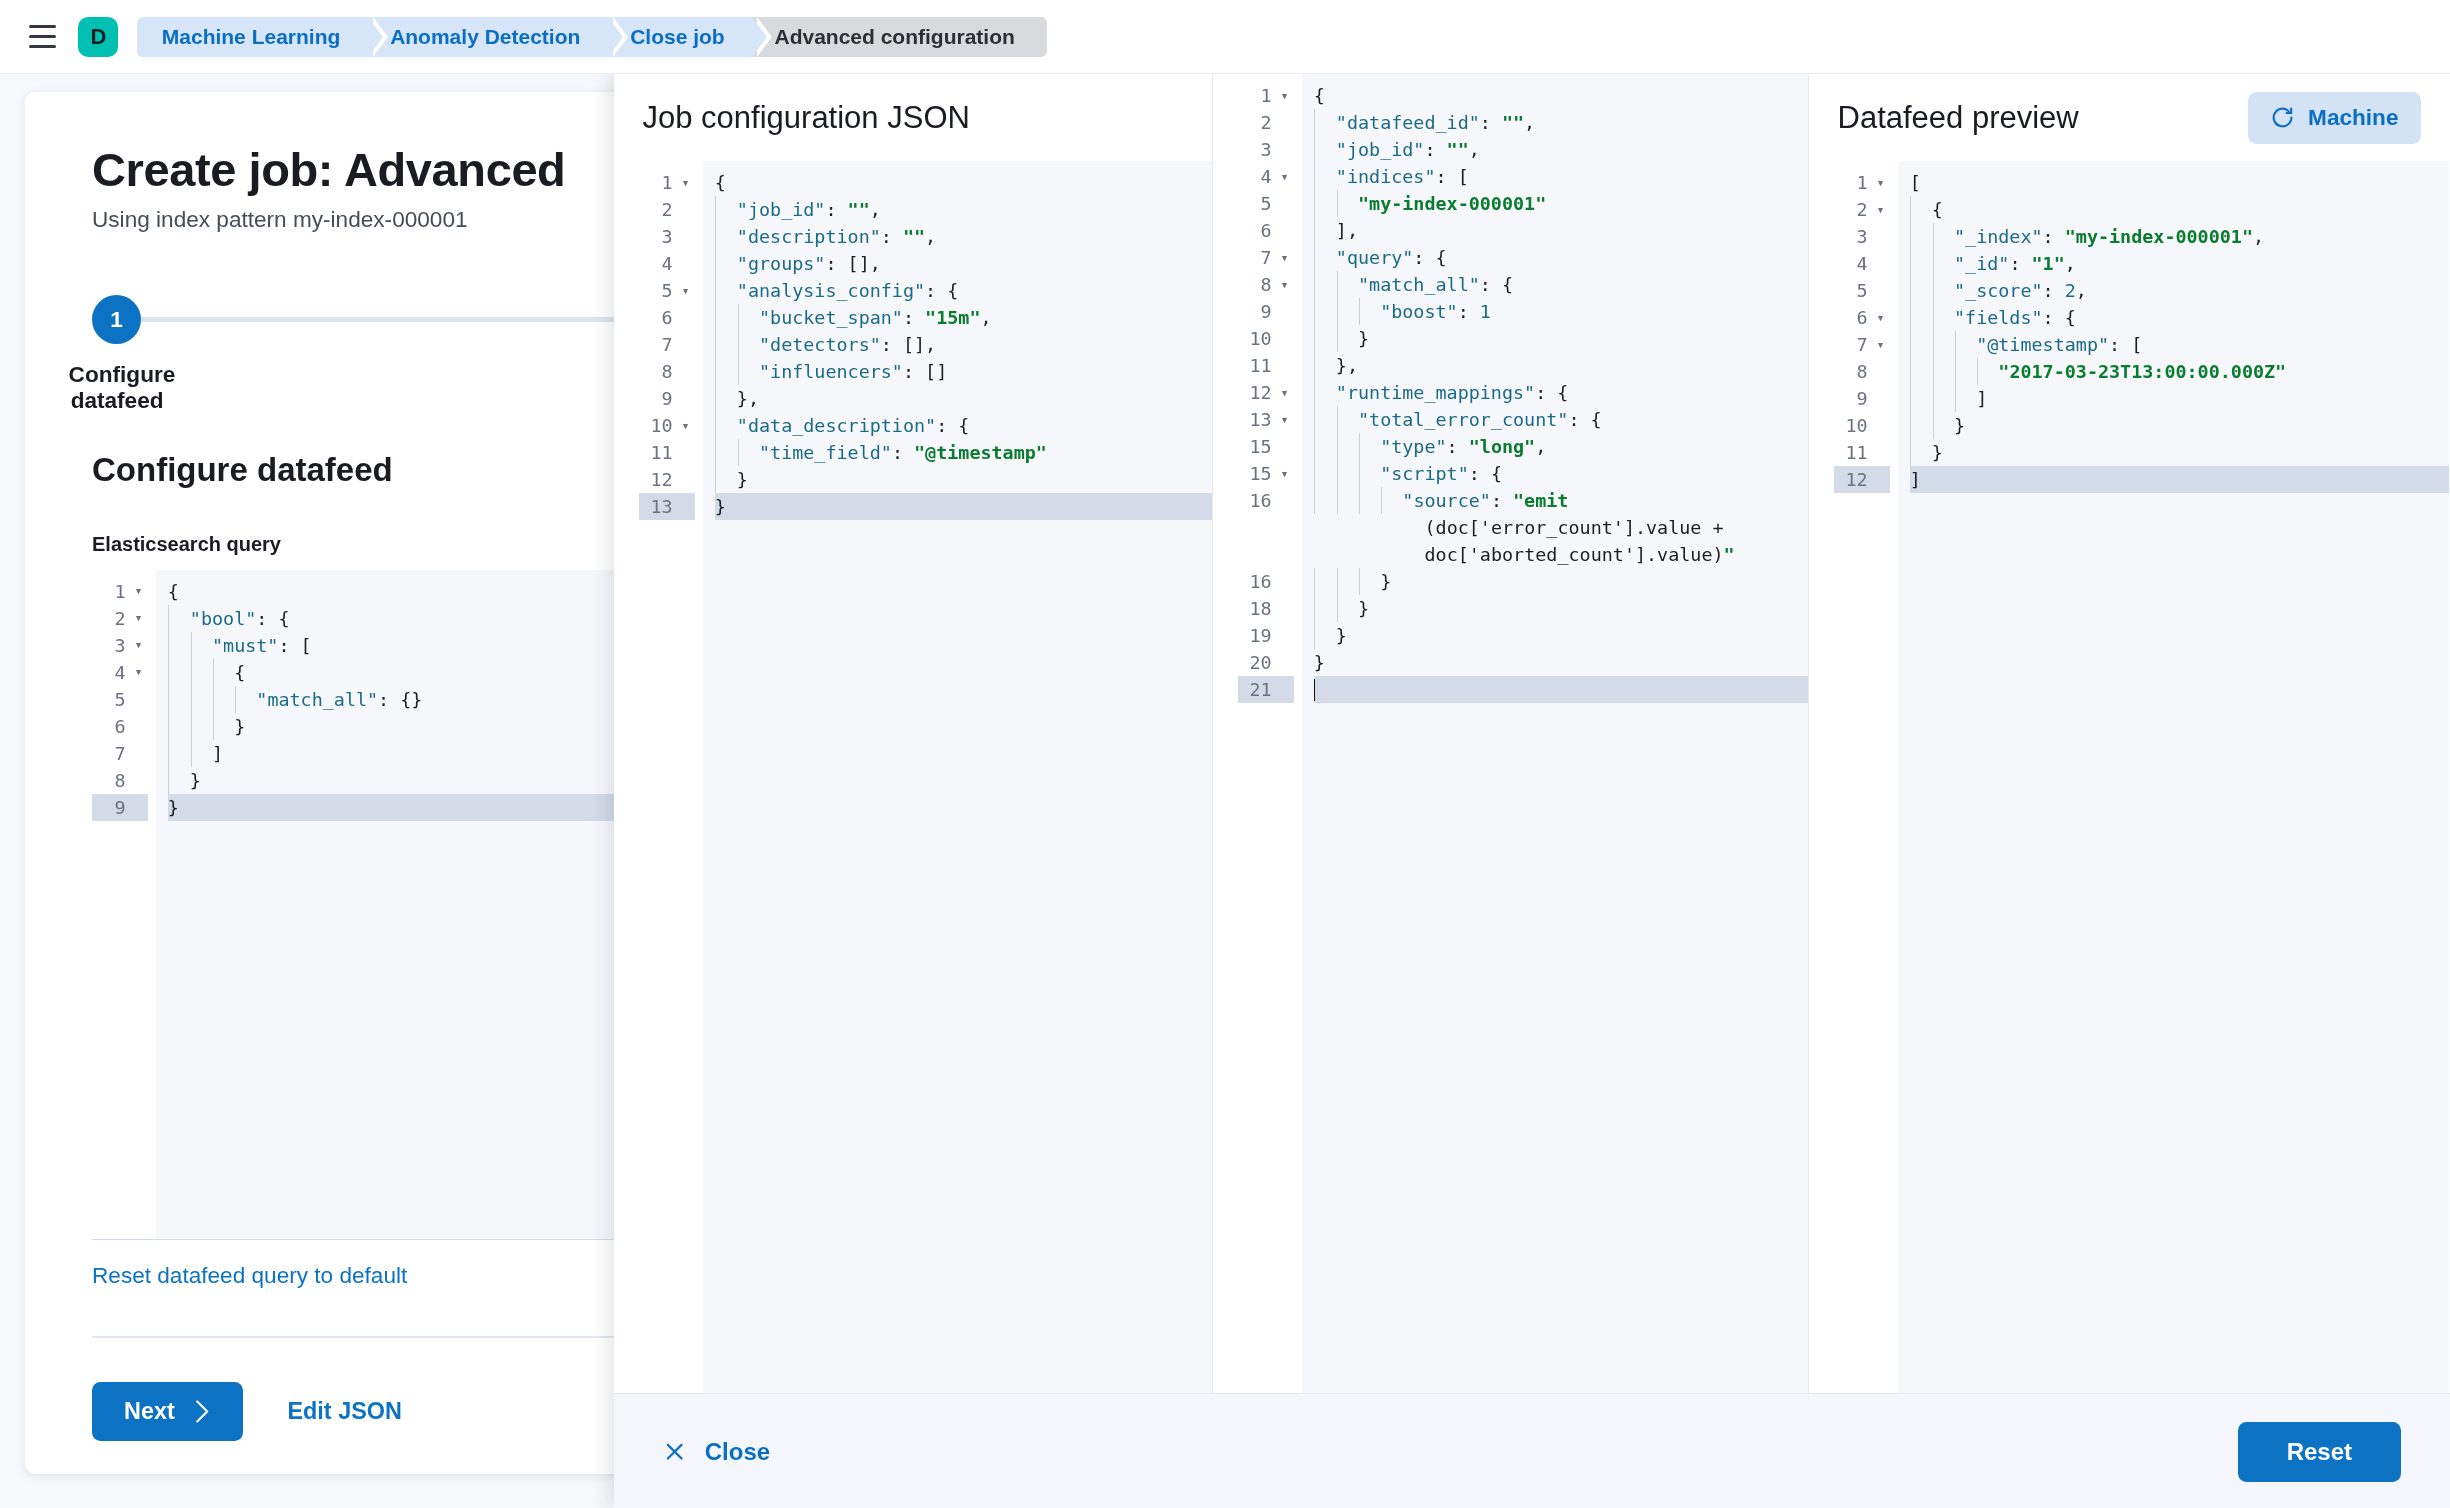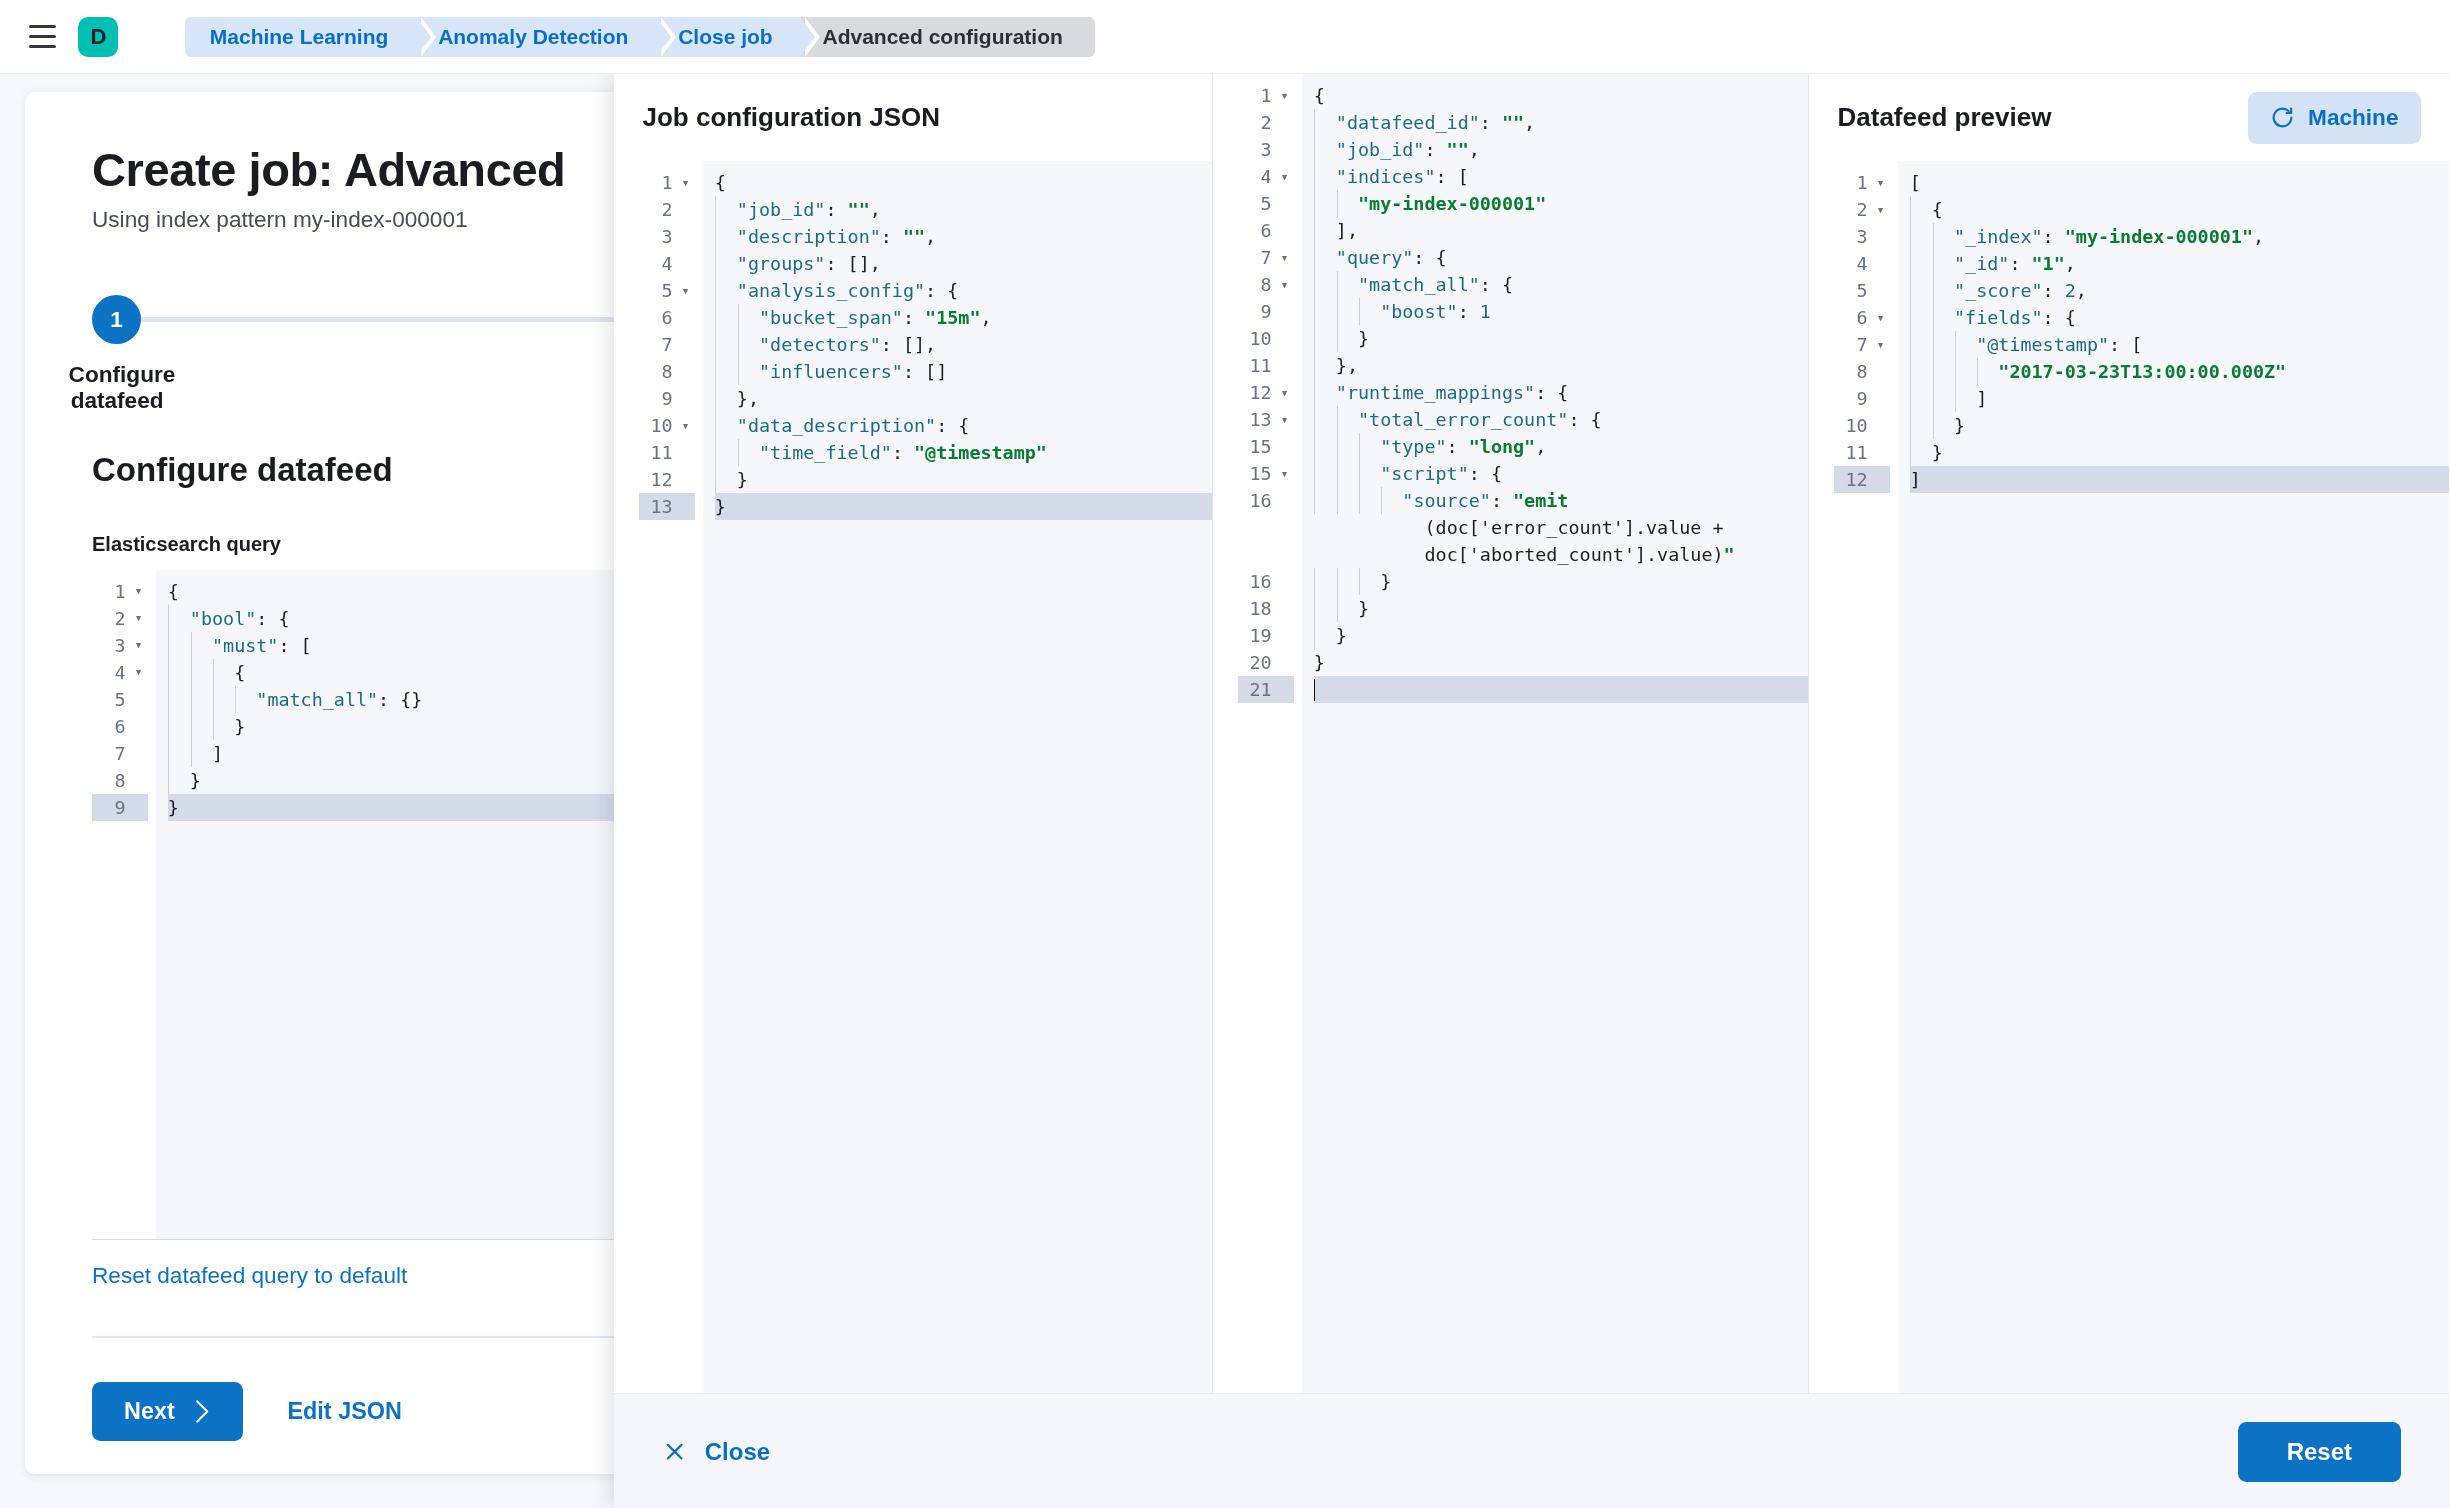--- a/index.html
+++ b/index.html
@@ -23,21 +23,21 @@
     width: 40px; height: 40px; border-radius: 10px; background: #00bfb3;
     color:#1b1e24; font-size: 22px; font-weight: 700;
     display:flex; align-items:center; justify-content:center;
   }
   .crumbs { display:flex; align-items:center; height:40px; }
   .crumb {
     position: relative; height: 40px; display:flex; align-items:center;
     background:#d6e5f7; color:#0a6ec4; font-size:21px; font-weight:600;
     padding: 0 28.5px 0 33px; margin-right: -11.7px; white-space:nowrap;
   }
-  .crumb:first-child { border-radius: 5.9px 0 0 5.9px; padding-left: 25px; margin-left: 48px; }
+  .crumb:first-child { border-radius: 5.9px 0 0 5.9px; padding-left: 25px; }
   .crumb::after {
     content:""; position:absolute; right:-14.2px; top:0;
     width:0; height:0; border-top:20px solid transparent;
     border-bottom:20px solid transparent; border-left:15px solid #d6e5f7;
     z-index: 3;
   }
   .crumb::before {
     content:""; position:absolute; right:-19px; top:0;
     width:0; height:0; border-top:20px solid transparent;
     border-bottom:20px solid transparent; border-left:15px solid #ffffff;
@@ -123,21 +123,21 @@
   .flyout-body { flex:1; display:flex; min-height:0; }
   .col { display:flex; flex-direction:column; min-width:0; position:relative; }
   .col + .col { border-left:1.7px solid #e6e9f0; }
   .col-job { width:598px; }
   .col-feed { width:596px; }
   .col-prev { width:641px; }
   .col-head {
     height:87px; display:flex; align-items:center; justify-content:space-between;
     padding: 0 28.5px 0 28.5px;
   }
-  .col-head h3 { font-size:26px; font-weight:700; color:#1a1c21; white-space:nowrap; }
+  .col-head h3 { font-size:31px; font-weight:400; color:#1a1c21; white-space:nowrap; }
   .btn-refresh {
     background:#d3e3f5; color:#0a6ec4; border:none; border-radius:8.4px;
     height:52px; padding:0 22px; font-size:22.6px; font-weight:700;
     display:flex; align-items:center; gap:13.4px; cursor:pointer;
     font-family:"Liberation Sans", sans-serif;
   }
   .col-editor { flex:1; overflow:hidden; padding-left:25px; }
   .col-editor .editor { height:100%; }
 
   .flyout-foot {

